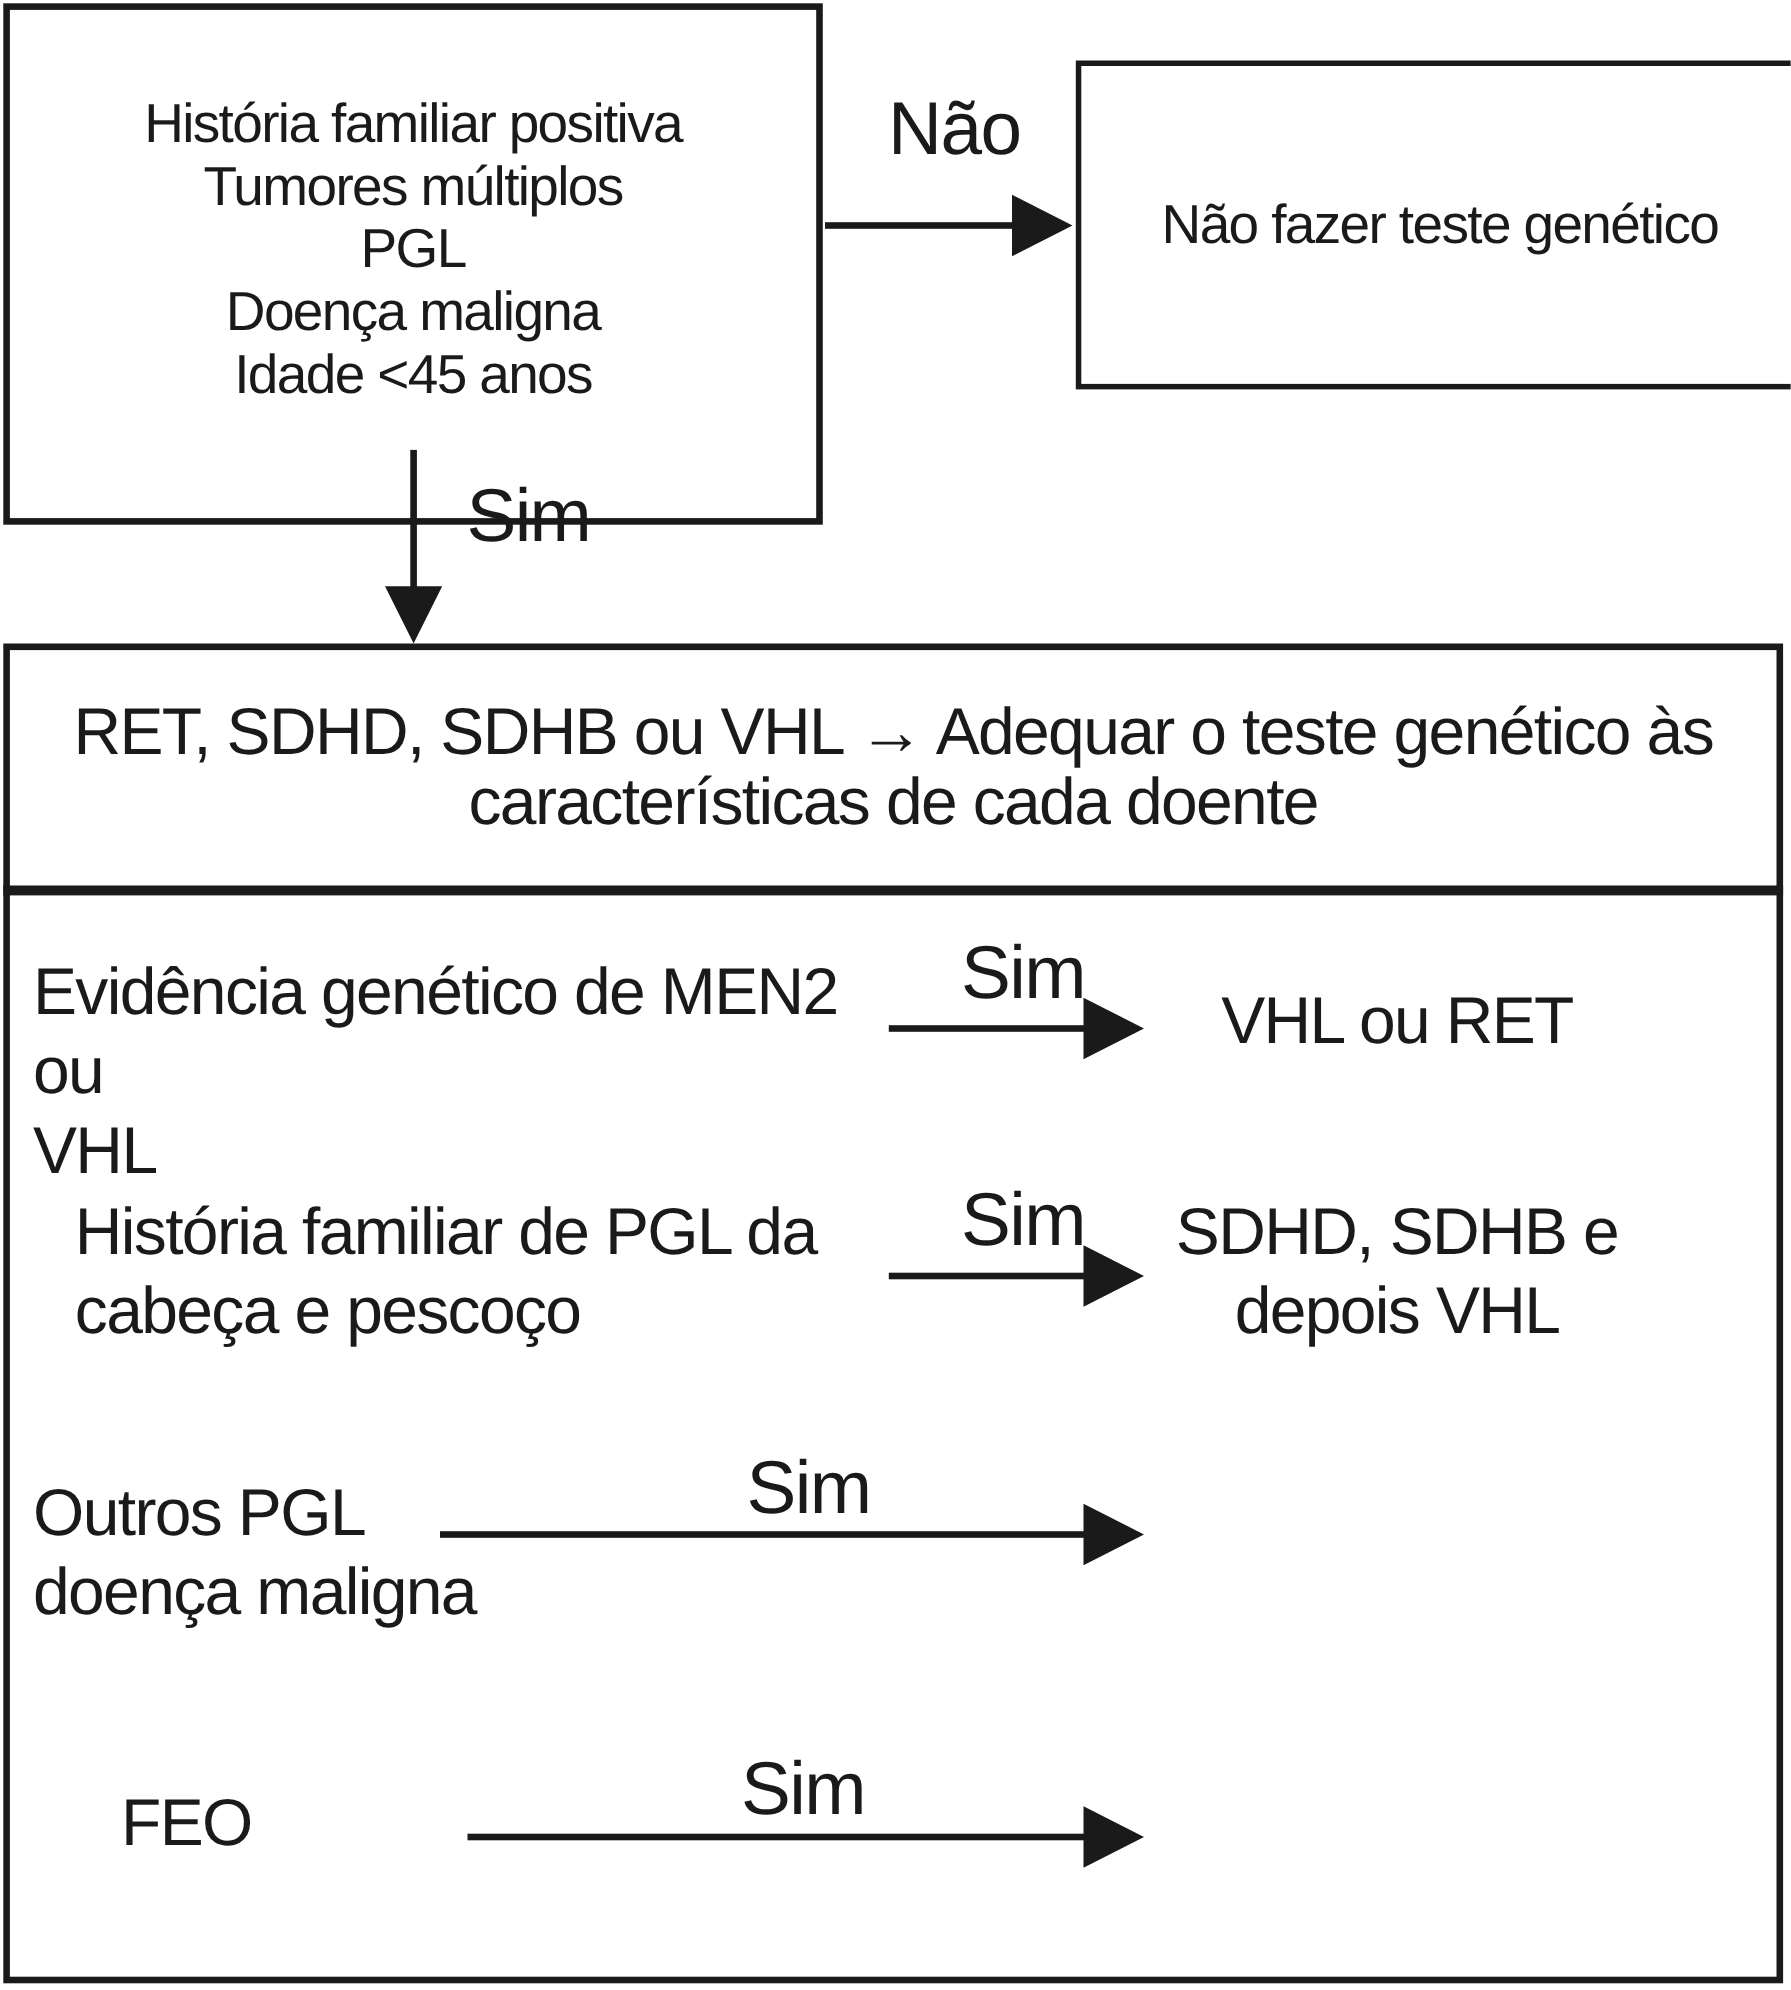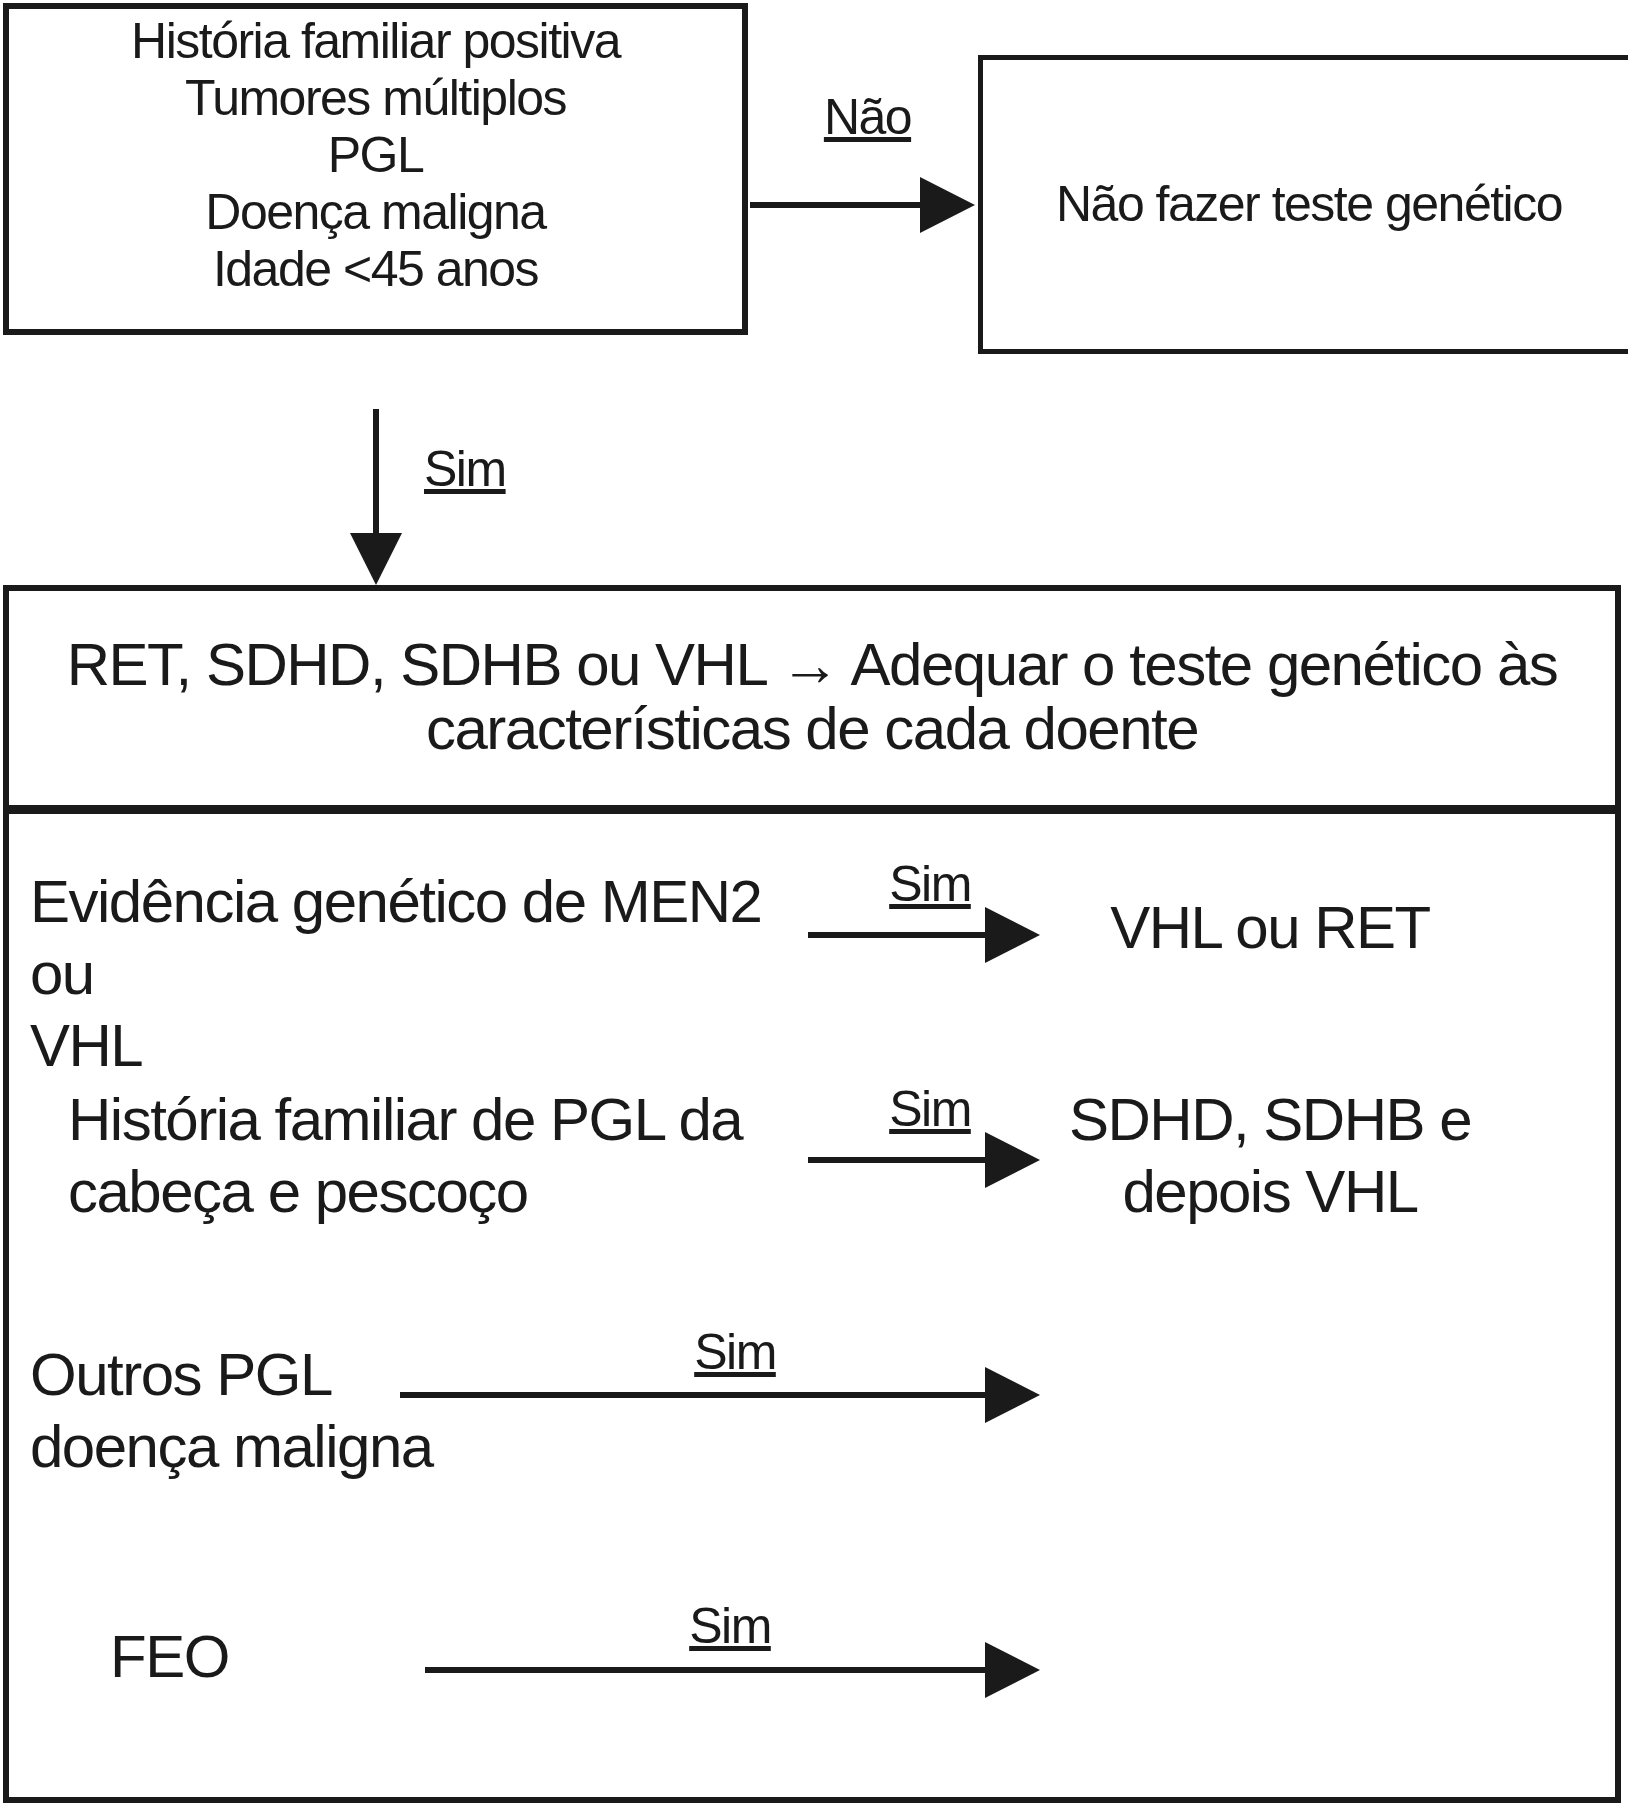--- a/index.html
+++ b/index.html
@@ -15,25 +15,24 @@
   }
   .txt {
     position: absolute;
     font-size: 60px;
     line-height: 72px;
     white-space: pre-line;
   }
   .center { text-align: center; }
   .lbl {
     position: absolute;
-    font-size: 50px;
+    font-size: 68px;
     line-height: 56px;
     text-align: center;
     white-space: pre;
-    text-decoration: underline;
   }
   .box {
     position: absolute;
     border: 6px solid #1a1a1a;
     box-sizing: border-box;
     display: flex;
     align-items: center;
     justify-content: center;
     text-align: center;
     font-size: 50px;
@@ -53,21 +52,21 @@
 
   
   .varrow { position: absolute; width: 52px; }
   .varrow .shaft { position: absolute; top: 0; bottom: 50px; left: 23px; width: 6px; background: #1a1a1a; }
   .varrow .head  { position: absolute; bottom: 0; left: 0; width: 0; height: 0;
                    border-top: 52px solid #1a1a1a;
                    border-left: 26px solid transparent;
                    border-right: 26px solid transparent; }
 
   
-  #criteria-box   { left: 3px;    top: 3px;    width: 745px;  height: 332px; padding-bottom: 28px; }
+  #criteria-box   { left: 3px;    top: 3px;    width: 745px;  height: 474px; padding-bottom: 28px; }
   #no-arrow       { left: 750px;  top: 177px;  width: 225px; }
   #no-label       { left: 785px;  top: 89px;   width: 165px; }
   #no-result-box  { left: 978px;  top: 55px;   width: 662px;  height: 299px; border-width: 5px; }
   #yes-arrow      { left: 350px;  top: 409px;  height: 176px; }
   #yes-label      { left: 424px;  top: 441px; }
   #gene-box       { left: 3px;    top: 585px;  width: 1618px; height: 1218px; }
   #gene-header    { left: 3px;    top: 633px;  width: 1618px; line-height: 64px; }
   #gene-divider   { left: 3px;    top: 805px;  width: 1618px; height: 9px; }
 
   #r1-cond   { left: 30px;   top: 866px;  width: 780px; }

